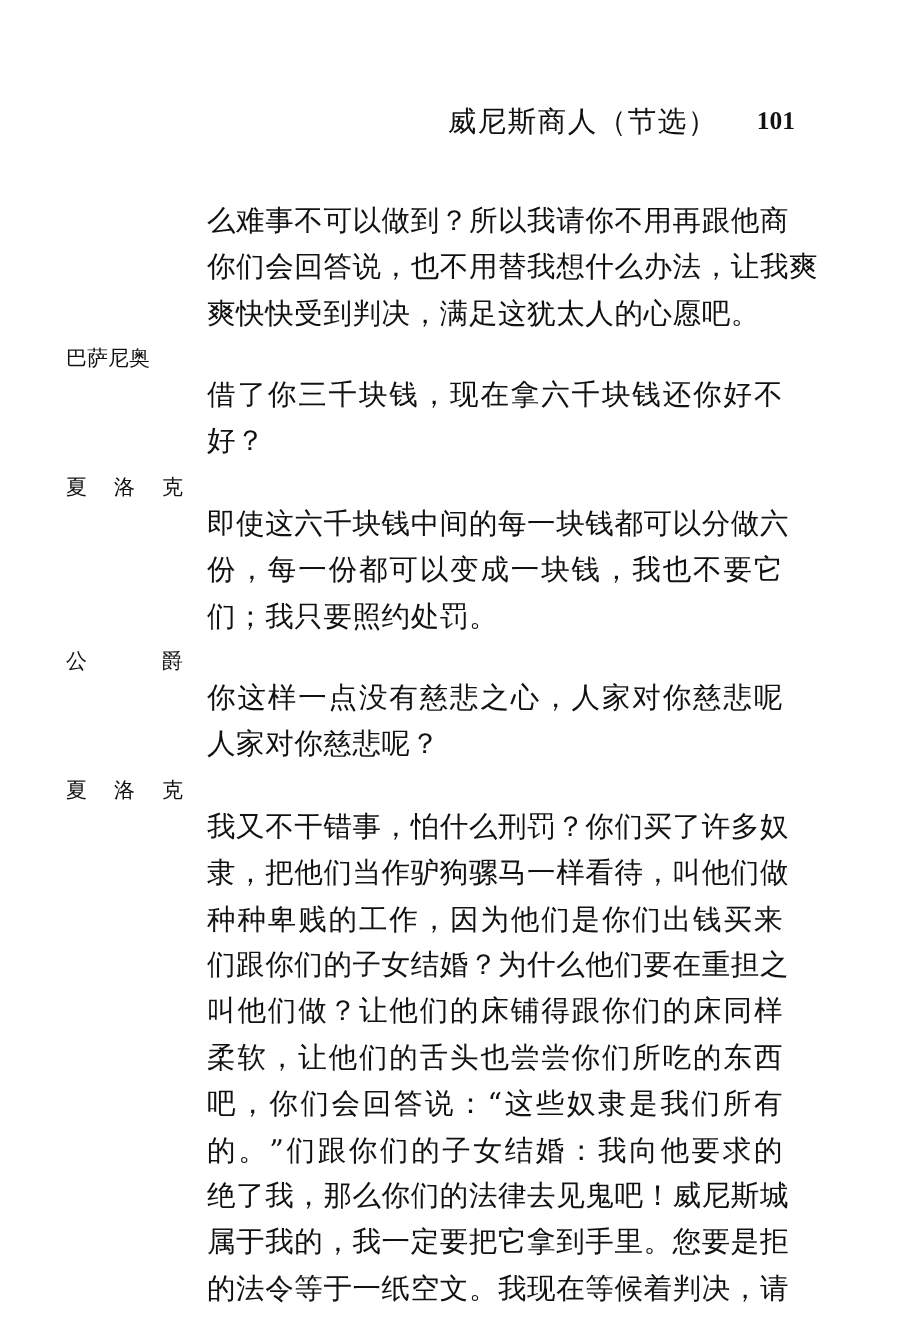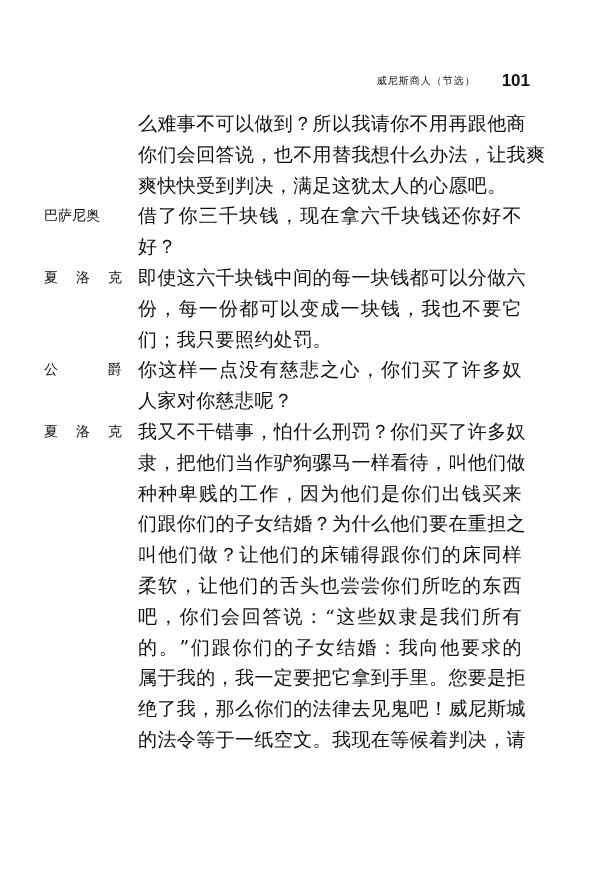--- a/index.html
+++ b/index.html
@@ -5,33 +5,33 @@
   html, body { margin: 0; padding: 0; }
   body {
     width: 600px; height: 896px; background: #ffffff; overflow: hidden;
     font-family: "DejaVu Serif", "Liberation Serif", serif; color: #111;
     position: relative;
   }
   .header {
     position: absolute; top: 68px; right: 70px; height: 26px;
     display: flex; align-items: center; gap: 26px;
   }
-  .header .title { font-size: 10px; letter-spacing: 1px; font-family: "DejaVu Serif", serif; }
-  .header .pageno { font-size: 17px; font-weight: bold; font-family: Liberation Sans, sans-serif; }
+  .header .title { font-size: 19px; letter-spacing: 1px; font-family: "DejaVu Serif", serif; }
+  .header .pageno { font-size: 17px; font-weight: bold; font-family: Liberation Serif, serif; }
   .body {
     position: absolute; top: 108px; left: 44px; width: 480px;
   }
   .entry { display: flex; }
   .speaker {
     width: 94px; flex: 0 0 94px; font-size: 14px; line-height: 30.8px;
     display: flex; justify-content: space-between; padding-right: 0;
     box-sizing: border-box; padding-right: 16px;
   }
   .speaker span { display: inline-block; }
-  .lines { flex: 1; }
+  .lines { flex: 1; margin-top: 24px; }
   .line {
     font-size: 19px; line-height: 30.8px; white-space: nowrap;
     letter-spacing: 0.4px; text-align: justify; text-align-last: justify;
     width: 384px;
   }
   .line.last { text-align-last: left; }
 </style>
 </head>
 <body>
 
@@ -67,37 +67,37 @@
         <div class="line">份，每一份都可以变成一块钱，我也不要它</div>
         <div class="line last">们；我只要照约处罚。</div>
       </div>
     </div>
     <div class="entry">
       <div class="speaker">
         <span>公</span>
         <span>爵</span>
       </div>
       <div class="lines">
-        <div class="line">你这样一点没有慈悲之心，你们买了许多奴</div>
+        <div class="line">你这样一点没有慈悲之心，人家对你慈悲呢</div>
         <div class="line last">人家对你慈悲呢？</div>
       </div>
     </div>
     <div class="entry">
       <div class="speaker">
         <span>夏</span>
         <span>洛</span>
         <span>克</span>
       </div>
       <div class="lines">
         <div class="line">我又不干错事，怕什么刑罚？你们买了许多奴</div>
         <div class="line">隶，把他们当作驴狗骡马一样看待，叫他们做</div>
         <div class="line">种种卑贱的工作，因为他们是你们出钱买来</div>
         <div class="line">们跟你们的子女结婚？为什么他们要在重担之</div>
         <div class="line">叫他们做？让他们的床铺得跟你们的床同样</div>
         <div class="line">柔软，让他们的舌头也尝尝你们所吃的东西</div>
         <div class="line">吧，你们会回答说：“这些奴隶是我们所有</div>
         <div class="line">的。”们跟你们的子女结婚：我向他要求的</div>
+        <div class="line">绝了我，那么你们的法律去见鬼吧！威尼斯城</div>
         <div class="line">属于我的，我一定要把它拿到手里。您要是拒</div>
-        <div class="line">绝了我，那么你们的法律去见鬼吧！威尼斯城</div>
         <div class="line">的法令等于一纸空文。我现在等候着判决，请</div>
       </div>
     </div>
   </div>
 
 </body></html>

